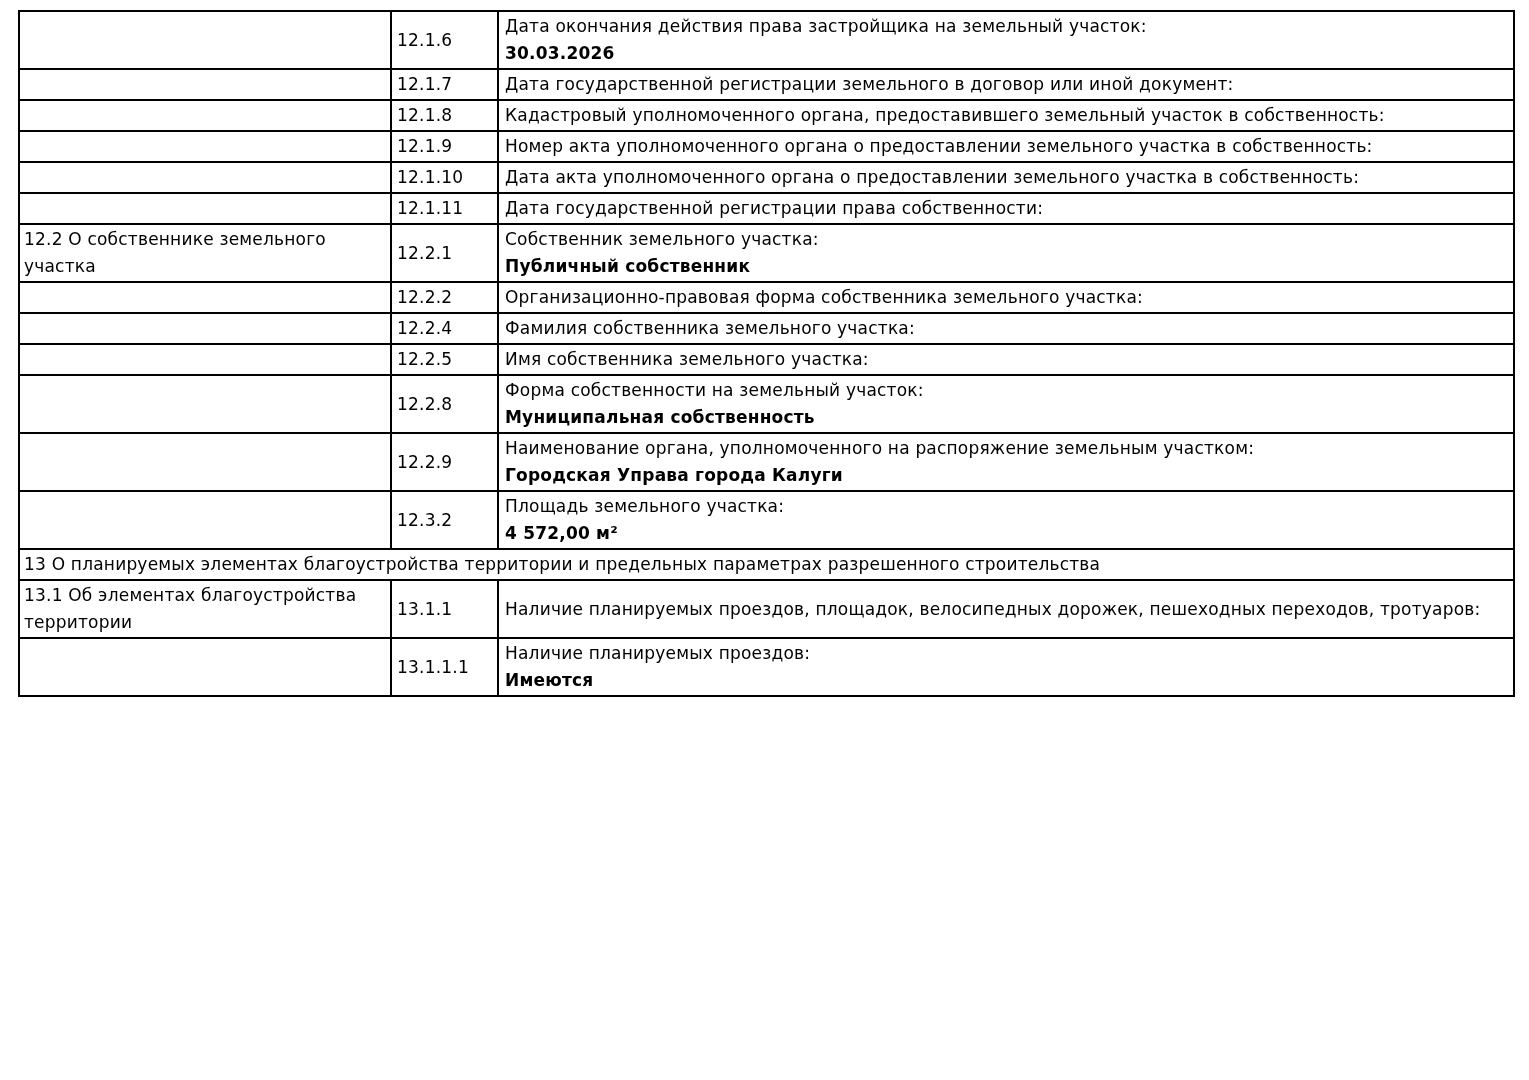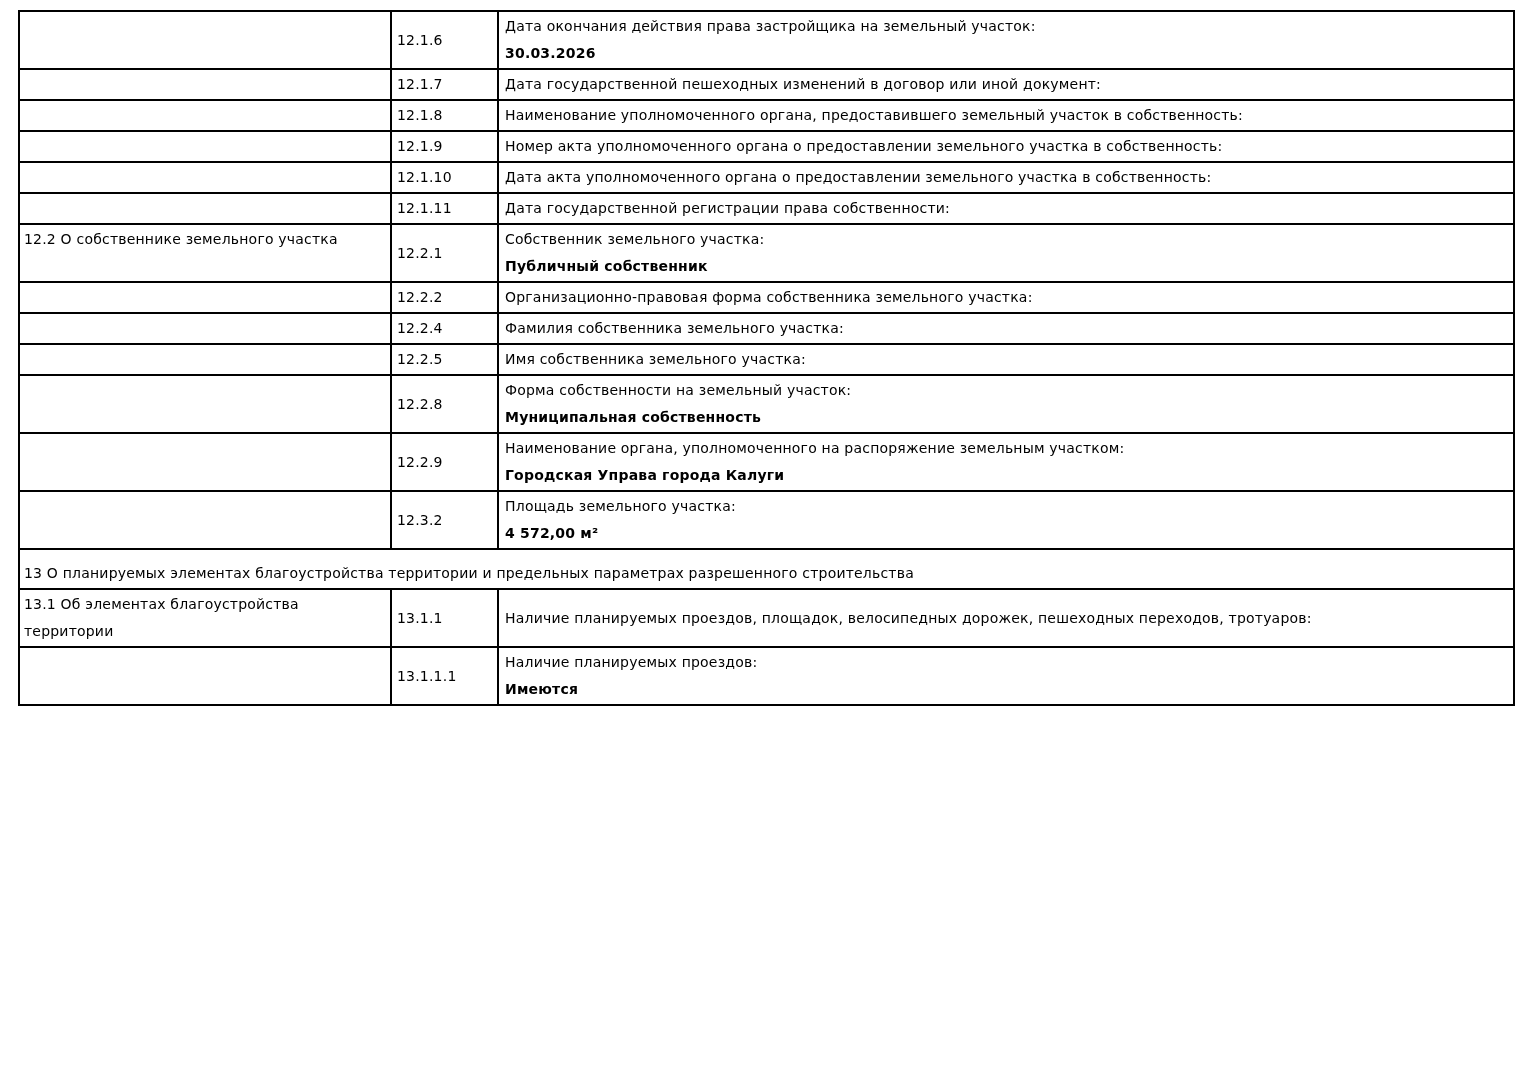--- a/index.html
+++ b/index.html
@@ -10,21 +10,21 @@
     height: 1080px;
     overflow: hidden;
   }
   .page {
     position: relative;
     width: 1529px;
     height: 1080px;
     background: #ffffff;
     color: #000000;
     font-family: "DejaVu Sans", sans-serif;
-    font-size: 14px;
+    font-size: 17px;
     line-height: 27px;
     letter-spacing: 0.2px;
   }
   table.decl-table {
     position: absolute;
     left: 18px;
     top: 10px;
     width: 1495px;
     border-collapse: collapse;
     table-layout: fixed;
@@ -41,21 +41,21 @@
   td.cell-num {
     vertical-align: middle;
     padding: 1px 4px 1px 5px;
   }
   td.cell-content {
     vertical-align: middle;
     padding: 1px 8px 1px 6px;
   }
   td.cell-header {
     vertical-align: middle;
-    padding: 10px 4px 1px 4px;
+    padding: 1px 4px 1px 4px;
   }
   .value {
     font-weight: bold;
   }
 </style>
 </head>
 <body>
 
 <div class="page">
   <table class="decl-table">
@@ -70,28 +70,28 @@
           <td class="cell-num">12.1.6</td>
           <td class="cell-content">
             <div class="label">Дата окончания действия права застройщика на земельный участок:</div>
             <div class="value">30.03.2026</div>
           </td>
         </tr>
         <tr>
           <td class="cell-section"></td>
           <td class="cell-num">12.1.7</td>
           <td class="cell-content">
-            <div class="label">Дата государственной пешеходных изменений в договор или иной документ:</div>
+            <div class="label">Дата государственной регистрации земельного в договор или иной документ:</div>
           </td>
         </tr>
         <tr>
           <td class="cell-section"></td>
           <td class="cell-num">12.1.8</td>
           <td class="cell-content">
-            <div class="label">Наименование уполномоченного органа, предоставившего земельный участок в собственность:</div>
+            <div class="label">Кадастровый уполномоченного органа, предоставившего земельный участок в собственность:</div>
           </td>
         </tr>
         <tr>
           <td class="cell-section"></td>
           <td class="cell-num">12.1.9</td>
           <td class="cell-content">
             <div class="label">Номер акта уполномоченного органа о предоставлении земельного участка в собственность:</div>
           </td>
         </tr>
         <tr>

